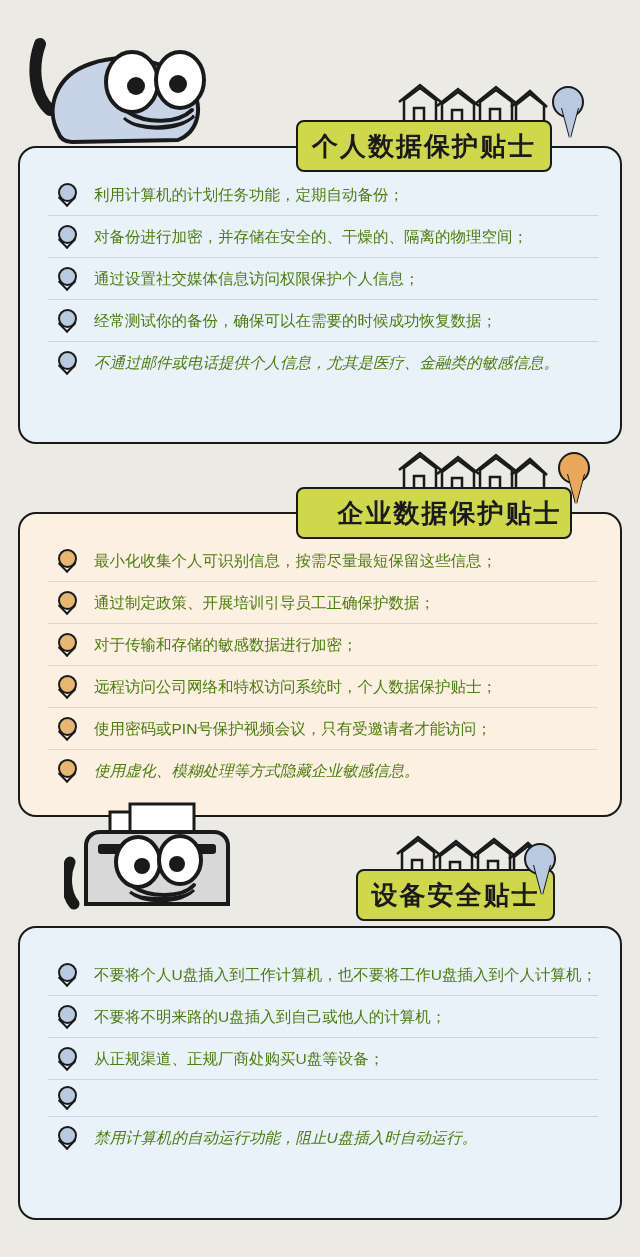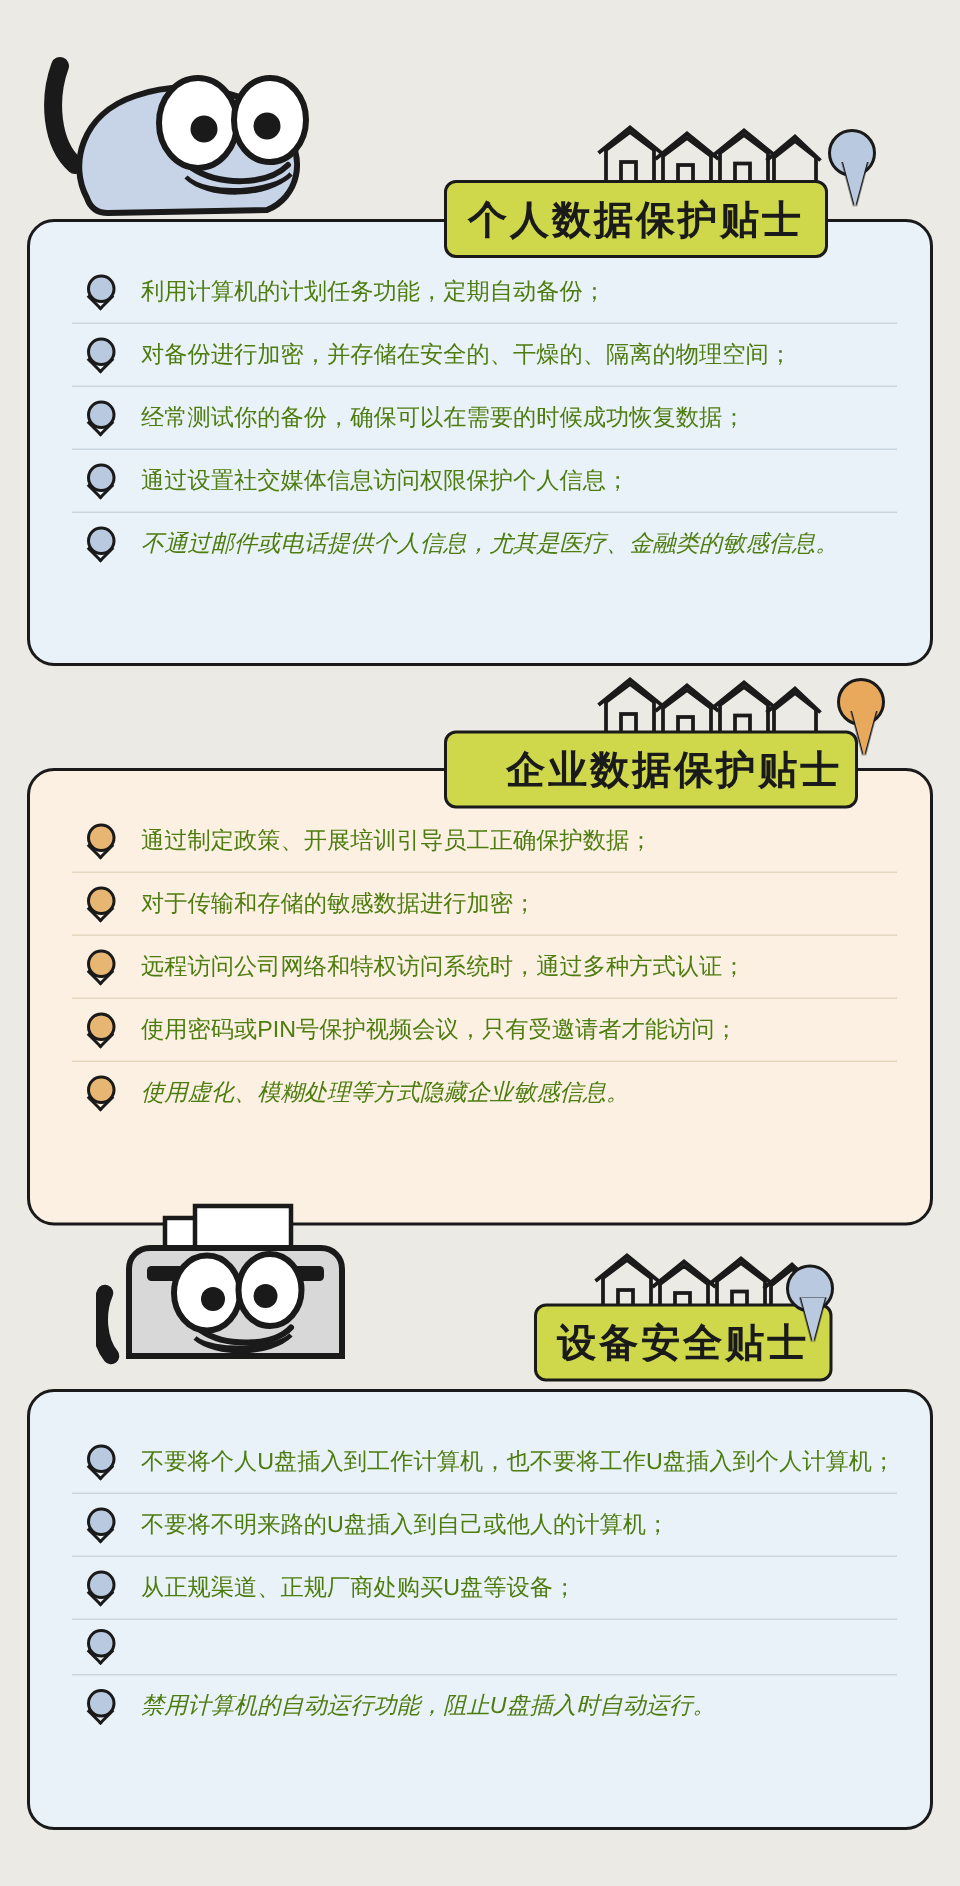--- a/index.html
+++ b/index.html
@@ -199,28 +199,28 @@
             <span class="head"></span>
             <span class="tail"></span>
           </span>
         <span class="txt">对备份进行加密，并存储在安全的、干燥的、隔离的物理空间；</span>
       </div>
       <div class="item">
         <span class="pin">
             <span class="head"></span>
             <span class="tail"></span>
           </span>
+        <span class="txt">通过设置社交媒体信息访问权限保护个人信息；</span>
+      </div>
+      <div class="item">
+        <span class="pin">
+            <span class="head"></span>
+            <span class="tail"></span>
+          </span>
         <span class="txt">经常测试你的备份，确保可以在需要的时候成功恢复数据；</span>
-      </div>
-      <div class="item">
-        <span class="pin">
-            <span class="head"></span>
-            <span class="tail"></span>
-          </span>
-        <span class="txt">通过设置社交媒体信息访问权限保护个人信息；</span>
       </div>
       <div class="item">
         <span class="pin">
             <span class="head"></span>
             <span class="tail"></span>
           </span>
         <span class="txt">不通过邮件或电话提供个人信息，尤其是医疗、金融类的敏感信息。</span>
       </div>
     </div>
   </div>
@@ -251,35 +251,42 @@
     </svg>
   </div>
 
   <div class="card business">
     <div class="list">
       <div class="item">
         <span class="pin">
             <span class="head"></span>
             <span class="tail"></span>
           </span>
+        <span class="txt">最小化收集个人可识别信息，按需尽量最短保留这些信息；</span>
+      </div>
+      <div class="item">
+        <span class="pin">
+            <span class="head"></span>
+            <span class="tail"></span>
+          </span>
         <span class="txt">通过制定政策、开展培训引导员工正确保护数据；</span>
       </div>
       <div class="item">
         <span class="pin">
             <span class="head"></span>
             <span class="tail"></span>
           </span>
         <span class="txt">对于传输和存储的敏感数据进行加密；</span>
       </div>
       <div class="item">
         <span class="pin">
             <span class="head"></span>
             <span class="tail"></span>
           </span>
-        <span class="txt">远程访问公司网络和特权访问系统时，通过多种方式认证；</span>
+        <span class="txt">远程访问公司网络和特权访问系统时，个人数据保护贴士；</span>
       </div>
       <div class="item">
         <span class="pin">
             <span class="head"></span>
             <span class="tail"></span>
           </span>
         <span class="txt">使用密码或PIN号保护视频会议，只有受邀请者才能访问；</span>
       </div>
       <div class="item">
         <span class="pin">

